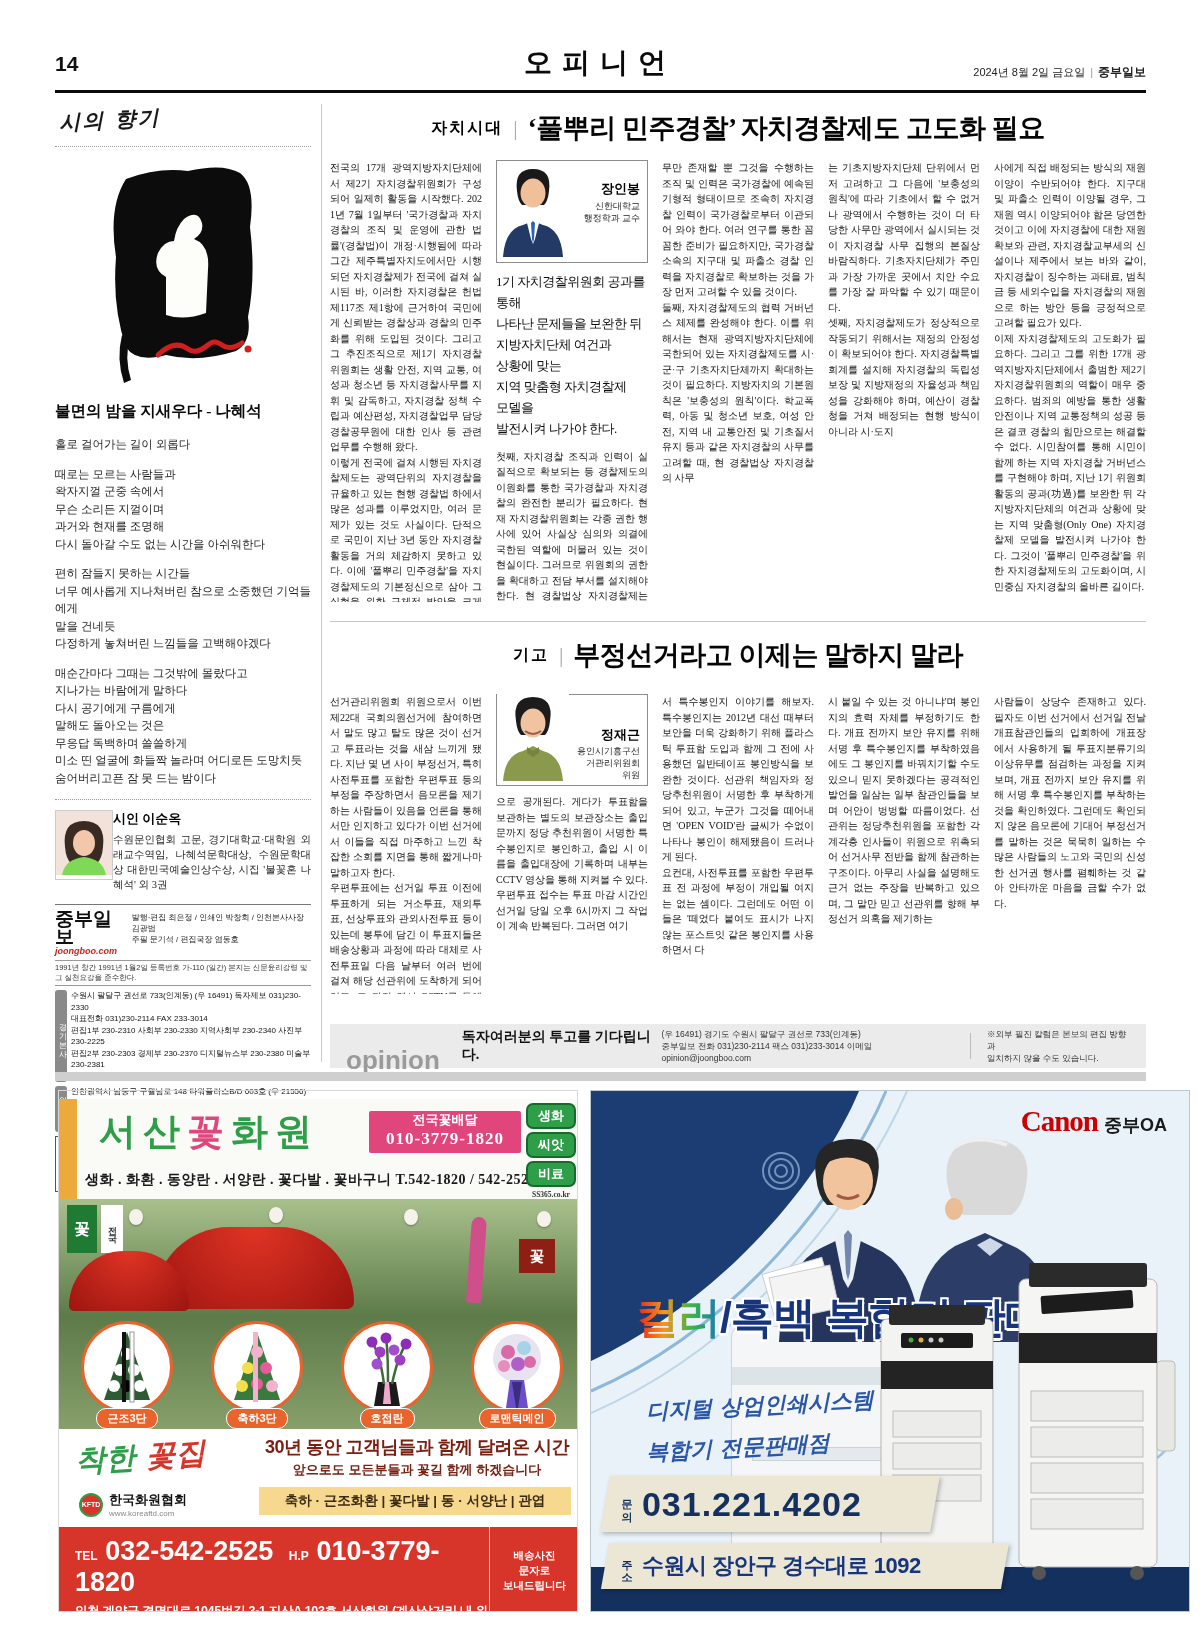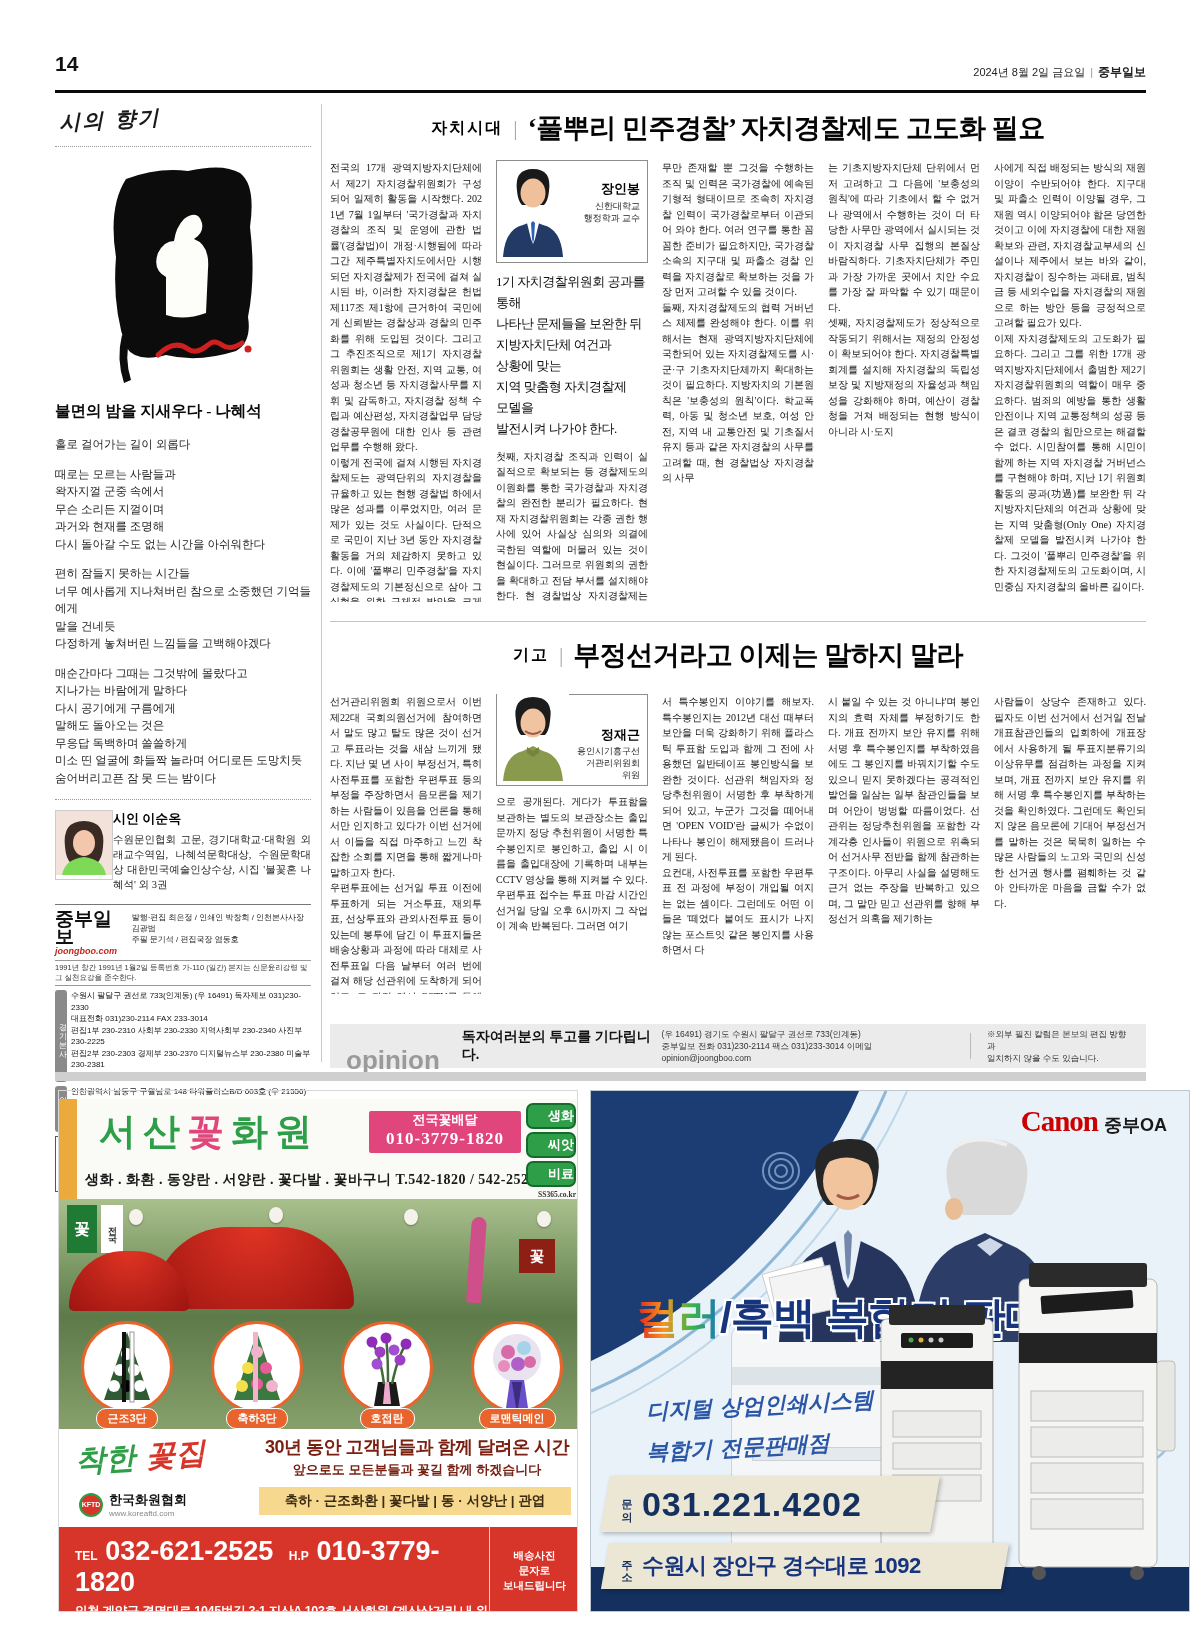--- a/index.html
+++ b/index.html
@@ -68,21 +68,21 @@
   
   .fad { position:absolute; left:58px; top:1090px; width:520px; height:522px; font-family:"Liberation Sans",sans-serif; border:1px solid #d8d8d8; overflow:hidden; }
   .fad-sign { position:absolute; left:0; top:8px; width:520px; height:108px; background:#fafaf7;font-family:Liberation Serif, serif; }
   .fad-pillar { position:absolute; left:0; top:0; width:18px; height:108px; background:#eca93c; }
   .fad-title { position:absolute; left:40px; top:8px; font-weight:900; font-size:37px; letter-spacing:7px; }
   .fad-title .g { color:#2f9e49; } .fad-title .p { color:#e0457b; }
   .fad-deliv { position:absolute; left:310px; top:12px; width:152px; background:#e0457b; color:#fff; text-align:center; padding:0 0 4px 0; border-radius:2px; }
   .fad-deliv .l1 { font-weight:900; font-size:13px; }
   .fad-deliv .l2 { font-weight:900; font-size:17px; letter-spacing:1px; }
   .fad-services { position:absolute; left:26px; top:72px; font-weight:900; font-size:14px; color:#1a1a1a; letter-spacing:0.5px; }
-  .fad-badges { position:absolute; right:3px; top:4px; width:50px; text-align:right; }
+  .fad-badges { position:absolute; right:3px; top:4px; width:50px; text-align:center; }
   .fad-badge { background:#2f9e49; border:2px solid #156b2c; color:#fff; font-weight:900; font-size:13px; border-radius:7px; padding:2px 0; margin-bottom:3px; }
   .fad-badgeurl { font-weight:700; font-size:7.5px; color:#333; }
   .fad-photo { position:absolute; left:0; top:108px; width:520px; height:117px; background:linear-gradient(180deg,#a9c08d 0%,#7e9a66 55%,#5d7a49 100%); overflow:hidden; }
   .lantern { position:absolute; width:14px; height:16px; background:#f4f2ea; border-radius:50%; box-shadow:0 1px 2px rgba(0,0,0,.3); }
   .umbrella { position:absolute; background:radial-gradient(circle at 50% 0%, #e03424, #9c1410); border-radius:110px 110px 10px 10px; }
   .umb-closed { position:absolute; width:15px; height:86px; background:#cf4f8a; border-radius:8px 8px 3px 3px; transform:rotate(4deg); }
   .shopbox { position:absolute; color:#fff; font-weight:900; display:flex; align-items:center; justify-content:center; }
   .fad-products { position:absolute; left:0; top:225px; width:520px; height:113px; background:linear-gradient(180deg,#5d7a49,#87a06b); }
   .prod { position:absolute; top:5px; width:92px; height:92px; border-radius:50%; border:3px solid #e8642c; background:#fff; overflow:hidden; }
   .prod-label { position:absolute; top:92px; width:96px; text-align:center; }
@@ -127,20 +127,21 @@
   .ripple { position:absolute; z-index:3; }
 
   [data-name] { }
 </style>
 </head>
 <body>
 
 <div class="page" data-name="newspaper-page">
 
   <div class="pgnum" data-name="page-number">14</div>
+  <div class="section-title" data-name="section-title">오피니언</div>
   <div class="dateline" data-name="dateline">
     <span data-name="date-text">2024년 8월 2일 금요일</span><span class="sep" data-name="dateline-divider">|</span><b data-name="newspaper-name">중부일보</b>
   </div>
   <div class="header-rule" data-name="header-rule"></div>
 
   <div class="leftcol" data-name="poetry-column">
     <span class="poem-kicker" data-name="poetry-kicker">시의 향기</span>
     <div class="dotrule" data-name="divider"></div>
     <div class="artwork" data-name="ink-painting-image">
       <svg width="190" height="232" viewBox="0 0 190 232">
@@ -423,21 +424,21 @@
         </div>
       </div>
       <div class="fad-line1" data-name="slogan-line1">30년 동안 고객님들과 함께 달려온 시간</div>
       <div class="fad-line2" data-name="slogan-line2">앞으로도 모든분들과 꽃길 함께 하겠습니다</div>
       <div class="fad-catbar" data-name="category-bar">축하 · 근조화환 | 꽃다발 | 동 · 서양난 | 관엽</div>
     </div>
     <div class="fad-footer" data-name="flower-ad-footer">
       <div class="fad-fmain" data-name="footer-contact">
         <div class="fad-tel" data-name="footer-phones">
           <span class="lbl" data-name="tel-label">TEL</span>
-          <span data-name="tel-number">032-621-2525</span>
+          <span data-name="tel-number">032-542-2525</span>
           <span class="lbl" style="margin-left:8px;" data-name="hp-label">H.P</span>
           <span data-name="hp-number">010-3779-1820</span>
         </div>
         <div class="fad-addr" data-name="footer-address">인천 계양구 경명대로 1045번길 3-1 지산A 103호 서산화원 (계산삼거리 내 위치)</div>
       </div>
       <div class="fad-fnote" data-name="delivery-photo-note">배송사진
 문자로
 보내드립니다</div>
     </div>
   </div>

